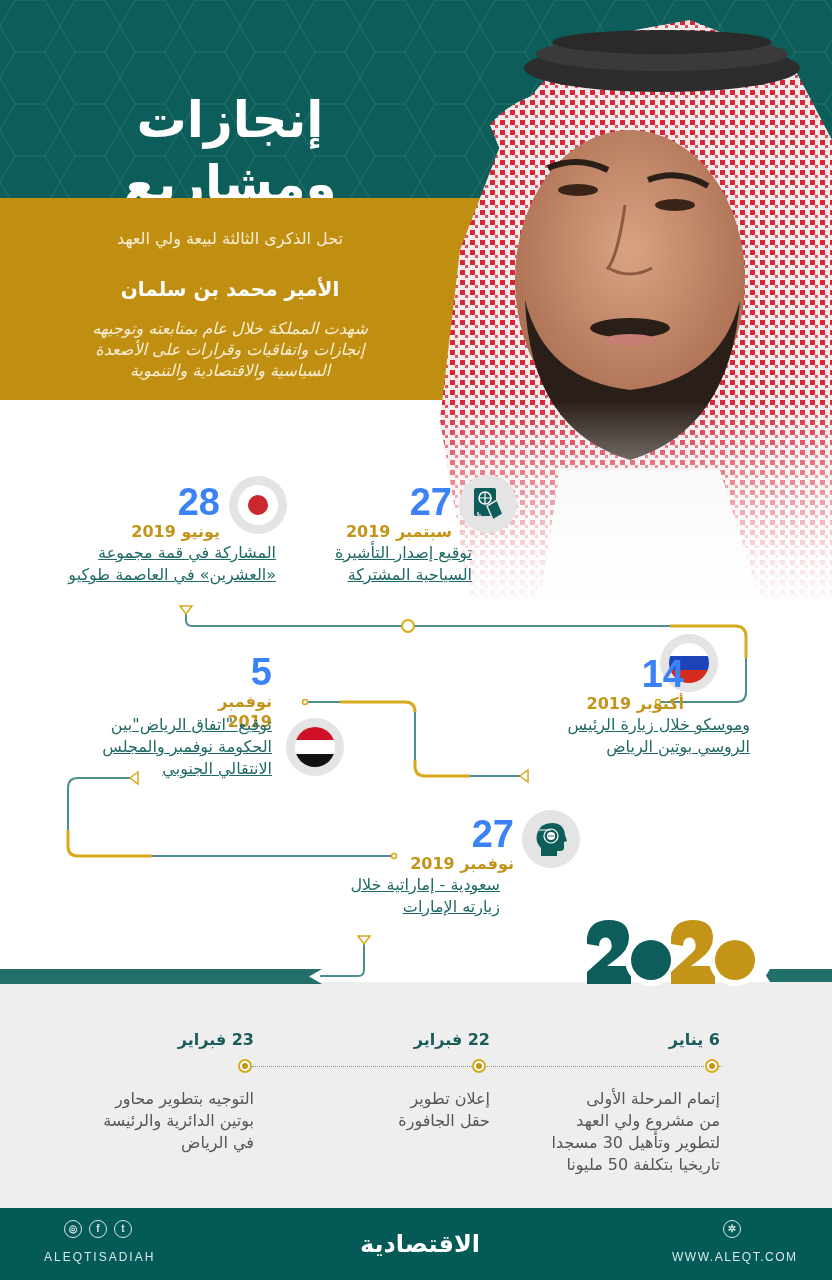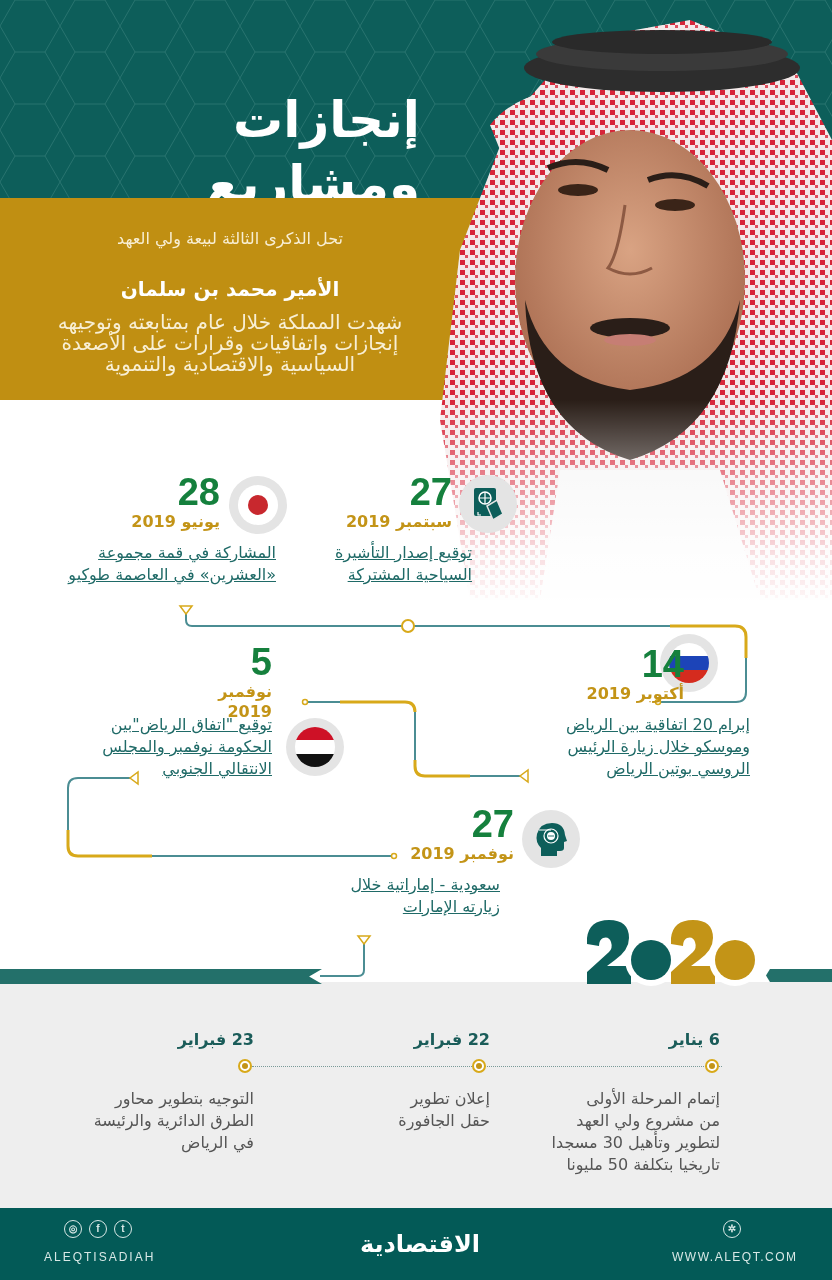--- a/index.html
+++ b/index.html
@@ -3,35 +3,35 @@
 <meta charset="utf-8">
 <style>
   * { box-sizing: border-box; margin: 0; padding: 0; }
   html, body { width: 832px; height: 1280px; overflow: hidden; background: #ffffff; }
   body { position: relative; font-family: "DejaVu Sans", sans-serif; direction: rtl; }
   .abs { position: absolute; }
 
   
   .hero { position: absolute; left: 0; top: 0; width: 832px; height: 198px; background: #0d5e5a; overflow: hidden; }
   .hero-pattern { position: absolute; inset: 0; opacity: 0.18; }
-  .title { position: absolute; left: 40px; top: 88px; width: 380px; text-align: right; color: #ffffff; font-weight: bold; font-size: 50px; line-height: 64px; font-family: "DejaVu Sans", sans-serif; }
+  .title { position: absolute; left: 40px; top: 88px; width: 380px; text-align: center; color: #ffffff; font-weight: bold; font-size: 50px; line-height: 64px; font-family: "DejaVu Sans", sans-serif; }
 
   
   .gold-band { position: absolute; left: 0; top: 198px; width: 500px; height: 202px; background: #c08f12; clip-path: polygon(0 0, 100% 0, 92% 100%, 0 100%); }
   .intro { position: absolute; left: 40px; top: 226px; width: 380px; text-align: center; color: #ffffff; }
   .intro .l1 { font-size: 16px; line-height: 26px; color: #f8efd5; }
   .intro .l2 { font-size: 20px; line-height: 34px; font-weight: bold; margin-top: 20px; }
-  .intro .l3 { font-size: 20px; line-height: 21px; margin-top: 6px; color: #f8efd5; }
+  .intro .l3 { font-size: 16px; line-height: 21px; margin-top: 12px; color: #f8efd5; font-style: italic; }
 
   
   .portrait { position: absolute; left: 430px; top: 0; width: 402px; height: 600px; overflow: hidden; }
   .fade { position: absolute; left: 430px; top: 400px; width: 402px; height: 220px; background: linear-gradient(to bottom, rgba(255,255,255,0) 0%, rgba(255,255,255,0.85) 70%, #fff 100%); }
 
   
-  .day { color: #15803d; font-weight: bold; font-size: 38px; line-height: 40px; font-family: "Liberation Sans", sans-serif; }
+  .day { color: #3b82f6; font-weight: bold; font-size: 38px; line-height: 40px; font-family: "Liberation Sans", sans-serif; margin-top: 10px; }
   .month { color: #c39417; font-weight: bold; font-size: 16px; line-height: 20px; }
   .desc { color: #1f6a67; font-size: 16px; line-height: 22px; text-decoration: underline; }
   .item { position: absolute; text-align: right; }
   .icon-circle { position: absolute; width: 58px; height: 58px; border-radius: 50%; background: #e4e4e4; display: flex; align-items: center; justify-content: center; }
   .flag { width: 40px; height: 40px; border-radius: 50%; overflow: hidden; display: flex; flex-direction: column; }
   .flag span { flex: 1; display: block; }
 
   
   .bottom-band { position: absolute; left: 0; top: 982px; width: 832px; height: 226px; background: #eeeeee; }
   .ribbon-left { position: absolute; left: 0; top: 969px; width: 322px; height: 15px; background: #23706a; clip-path: polygon(0 0, 100% 0, 96% 50%, 100% 100%, 0 100%); }
@@ -183,21 +183,20 @@
     <span style="background:#ffffff;"></span>
     <span style="background:#1c44b8;"></span>
     <span style="background:#d52b1e;"></span>
   </div>
 </div>
 <div class="item" style="left:572px;top:644px;width:112px;">
   <div class="day">14</div>
   <div class="month">أكتوبر 2019</div>
 </div>
 <div class="item desc" style="left:540px;top:714px;width:210px;">
-  <div>إبرام 20 اتفاقية بين الرياض</div>
   <div>وموسكو خلال زيارة الرئيس</div>
   <div>الروسي بوتين الرياض</div>
 </div>
 
 <div class="icon-circle" style="left:286px;top:718px;">
   <div class="flag">
     <span style="background:#ce1126;"></span>
     <span style="background:#ffffff;"></span>
     <span style="background:#111111;"></span>
   </div>
@@ -264,21 +263,21 @@
 <div class="bt-dot" style="left:472px;top:1059px;"></div>
 <div class="bt-desc" style="left:360px;top:1088px;width:130px;">
   <div>إعلان تطوير</div>
   <div>حقل الجافورة</div>
 </div>
 
 <div class="bt-date" style="left:150px;top:1030px;width:104px;">23 فبراير</div>
 <div class="bt-dot" style="left:238px;top:1059px;"></div>
 <div class="bt-desc" style="left:60px;top:1088px;width:194px;">
   <div>التوجيه بتطوير محاور</div>
-  <div>الطرق الدائرية والرئيسة</div>
+  <div>بوتين الدائرية والرئيسة</div>
   <div>في الرياض</div>
 </div>
 
 <div class="footer">
   <a class="soc" style="left:64px;">◎</a>
   <a class="soc" style="left:89px;">f</a>
   <a class="soc" style="left:114px;">t</a>
   <div class="foot-handle">ALEQTISADIAH</div>
   <div class="foot-logo">الاقتصادية</div>
   <a class="soc" style="left:723px;">✲</a>

